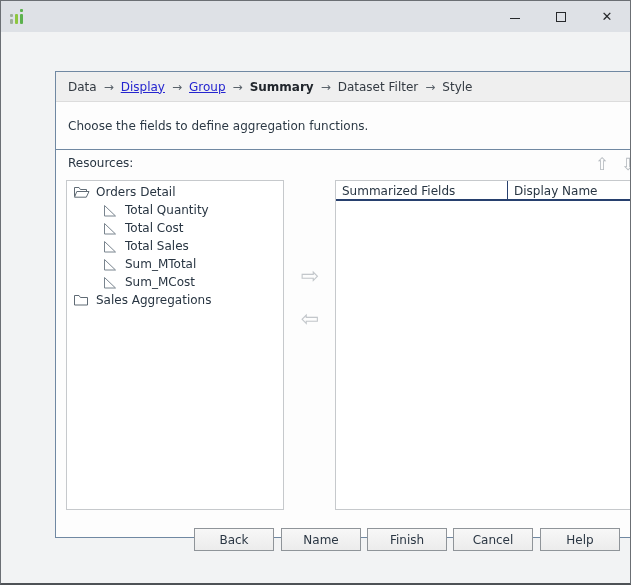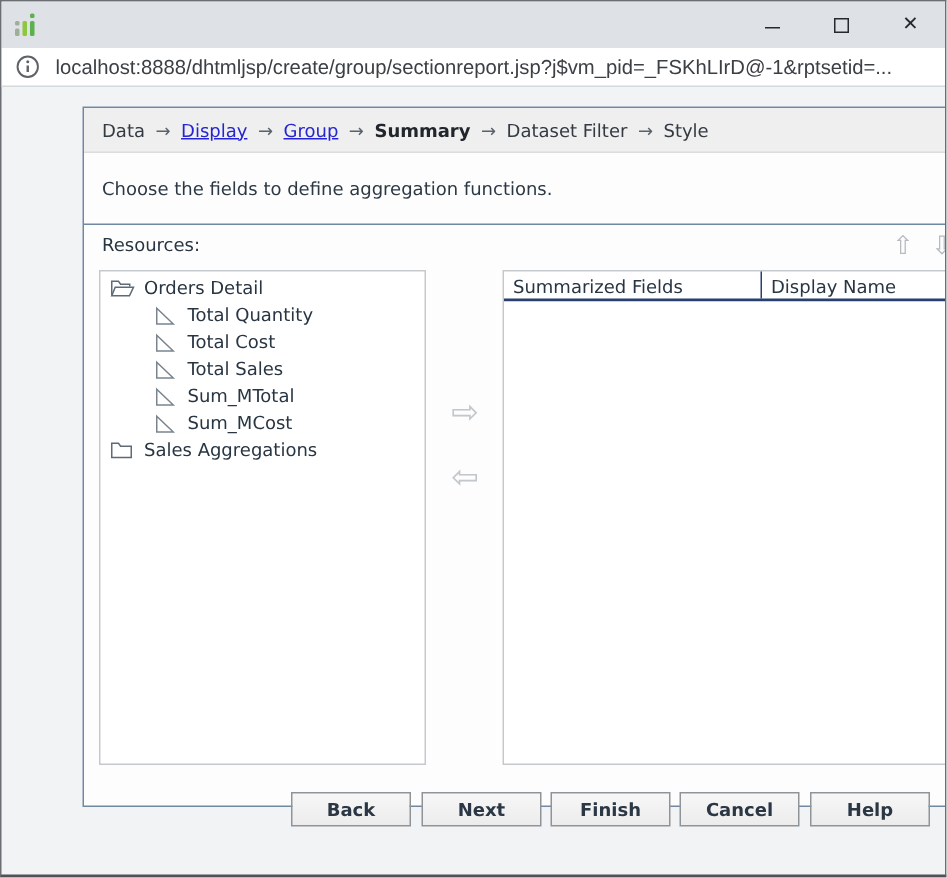--- a/index.html
+++ b/index.html
@@ -100,21 +100,21 @@
     font-family:"DejaVu Sans",sans-serif; font-size:22px; color:#c3c7cb;
     line-height:22px; cursor:default;
   }
   .xfer-add    { left:239px; top:193px; }
   .xfer-remove { left:239px; top:236px; }
   
   .wbtn {
     position:absolute; top:527px; width:80px; height:23px;
     background:linear-gradient(#f7f7f7,#ececec);
     border:1px solid #8f9499; font-family:"DejaVu Sans",sans-serif;
-    font-size:12px; color:#2b3744; text-align:center; cursor:pointer;font-weight:bold;
+    font-size:12px; color:#2b3744; text-align:center; cursor:pointer;
   }
   .btn-back   { left:193px; }
   .btn-next   { left:280px; }
   .btn-finish { left:366px; }
   .btn-cancel { left:452px; }
   .btn-help   { left:539px; }
 </style>
 </head>
 <body>
 
@@ -134,28 +134,20 @@
         </div>
       <div class="ctl">
           <span class="glyph-max"></span>
         </div>
       <div class="ctl">
           <span class="glyph-close">✕</span>
         </div>
     </div>
   </div>
 
-  <div class="urlbar">
-    <svg class="info-icon" viewBox="0 0 17 17">
-      <circle cx="8.5" cy="8.5" r="6.8" fill="none" stroke="#5f6368" stroke-width="1.3"></circle>
-      <line x1="8.5" y1="7.6" x2="8.5" y2="12" stroke="#5f6368" stroke-width="1.6"></line>
-      <circle cx="8.5" cy="5.1" r="1" fill="#5f6368"></circle>
-    </svg>
-    <span class="url">localhost:8888/dhtmljsp/create/group/sectionreport.jsp?j$vm_pid=_FSKhLIrD@-1&amp;rptsetid=...</span>
-  </div>
 
   <div class="wizbox">
 
     <div class="crumbbar">
       <span class="crumb">Data</span>
       <span class="sep">→</span>
       <a class="crumb link">Display</a>
       <span class="sep">→</span>
       <a class="crumb link">Group</a>
       <span class="sep">→</span>
@@ -241,18 +233,18 @@
       <div class="thead">
         <div class="th c1">Summarized Fields</div>
         <div class="th c2">Display Name</div>
       </div>
       <div class="tbody"></div>
     </div>
 
   </div>
 
   <button class="wbtn btn-back">Back</button>
-  <button class="wbtn btn-next">Next</button>
+  <button class="wbtn btn-next">Name</button>
   <button class="wbtn btn-finish">Finish</button>
   <button class="wbtn btn-cancel">Cancel</button>
   <button class="wbtn btn-help">Help</button>
 
 </div>
 
 </body></html>

